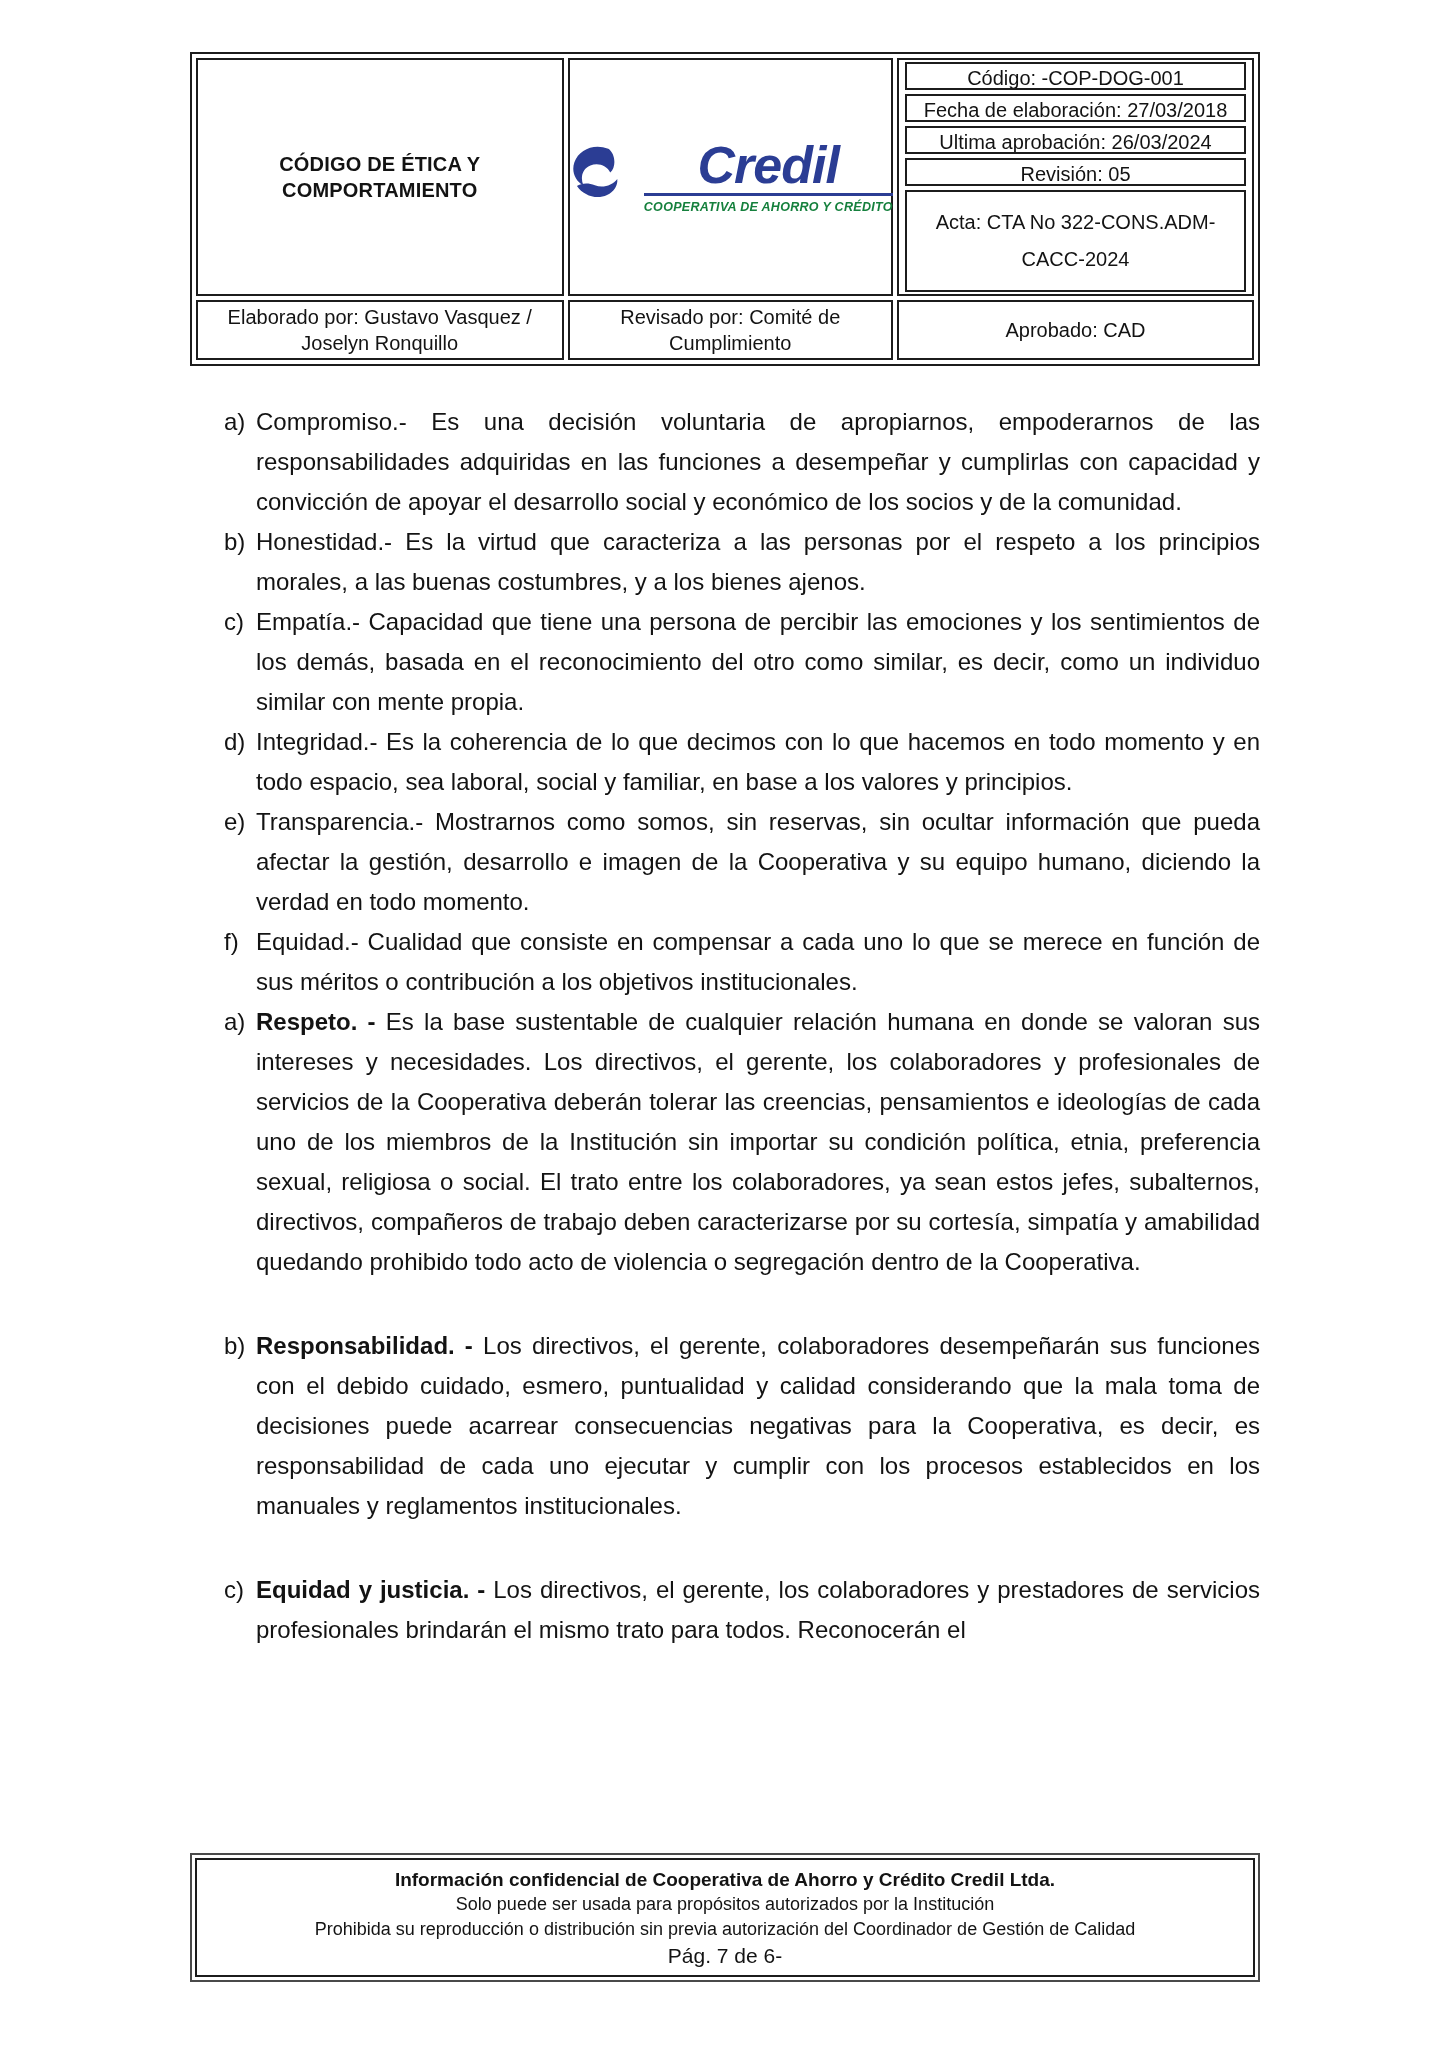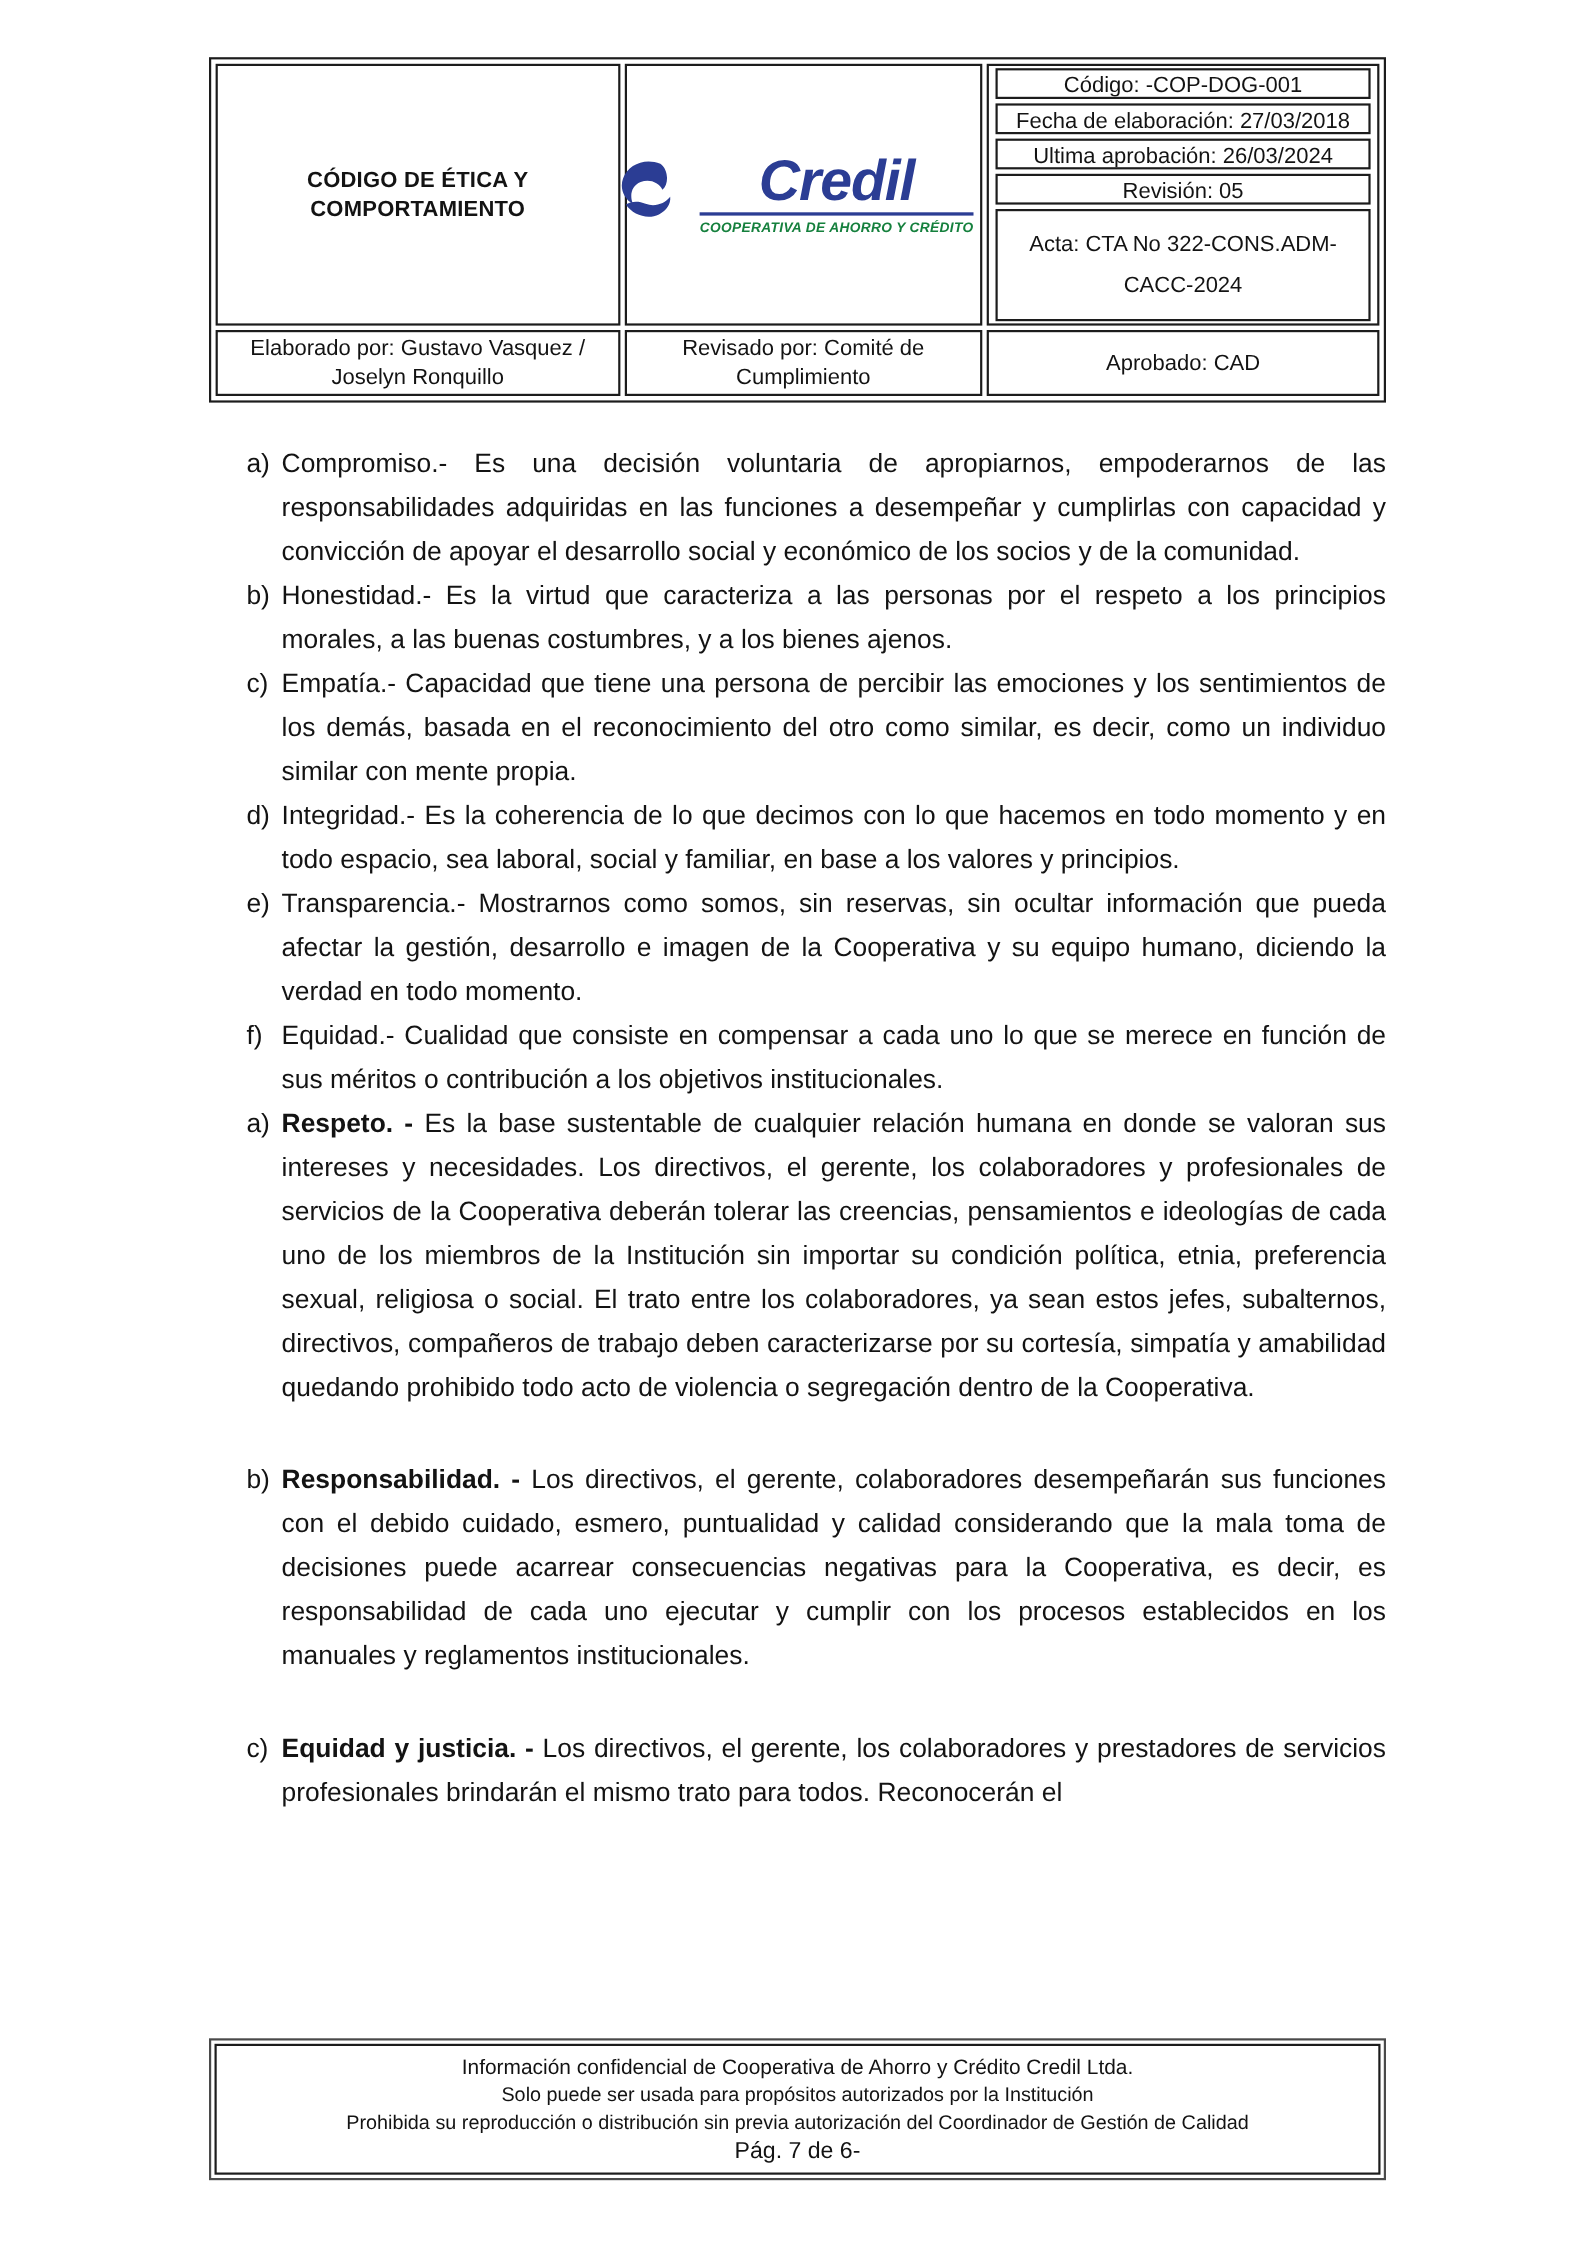--- a/index.html
+++ b/index.html
@@ -47,21 +47,21 @@
     height: 28px; line-height: 29px;
     margin-bottom: 4px;
     font-size: 20px;
     padding: 0 4px;
     overflow: hidden;
   }
   .info-row:last-child { height: auto; min-height: 60px; line-height: 37px; padding: 12px 4px; margin-bottom: 0; }
   td.signoff-cell { height: 58px; font-size: 20px; line-height: 25px; padding: 3px 10px; }
 
   
-  .logo { display: flex; align-items: center; justify-content: flex-end; gap: 12px; padding: 14px 0; }
+  .logo { display: flex; align-items: center; justify-content: center; gap: 12px; padding: 14px 0; }
   .logo-icon { flex: 0 0 auto; display: block; }
   .logo-col { display: flex; flex-direction: column; align-items: center; }
   .logo-word {
     font-size: 52px; line-height: 50px;
     font-weight: bold; font-style: italic;
     letter-spacing: -1px;
     color: #2b3d94;
   }
   .logo-rule { width: 100%; height: 3px; background: #2b3d94; margin-top: 3px; }
   .logo-tagline {
@@ -85,21 +85,21 @@
     text-align: left;
   }
   .spaced > .list-item { margin-bottom: 44px; }
   .spaced > .list-item:last-child { margin-bottom: 0; }
   .term { font-weight: bold; }
 
   
   .footer-wrap { margin-top: auto; }
   .footer-outer { border: 2px solid #4a4a4a; padding: 3px; }
   .footer-inner { border: 2px solid #1c1c1c; padding: 7px 12px 6px; text-align: center; }
-  .footer-line1 { font-weight: normal; font-size: 19px; line-height: 25px; }
+  .footer-line1 { font-weight: bold; font-size: 19px; line-height: 25px; }
   .footer-line2, .footer-line3 { font-size: 18px; line-height: 25px; }
   .footer-page { font-size: 21px; line-height: 27px; }
 </style>
 </head>
 <body>
 
 <div class="page">
 
   <table class="header-table">
     <tbody>

